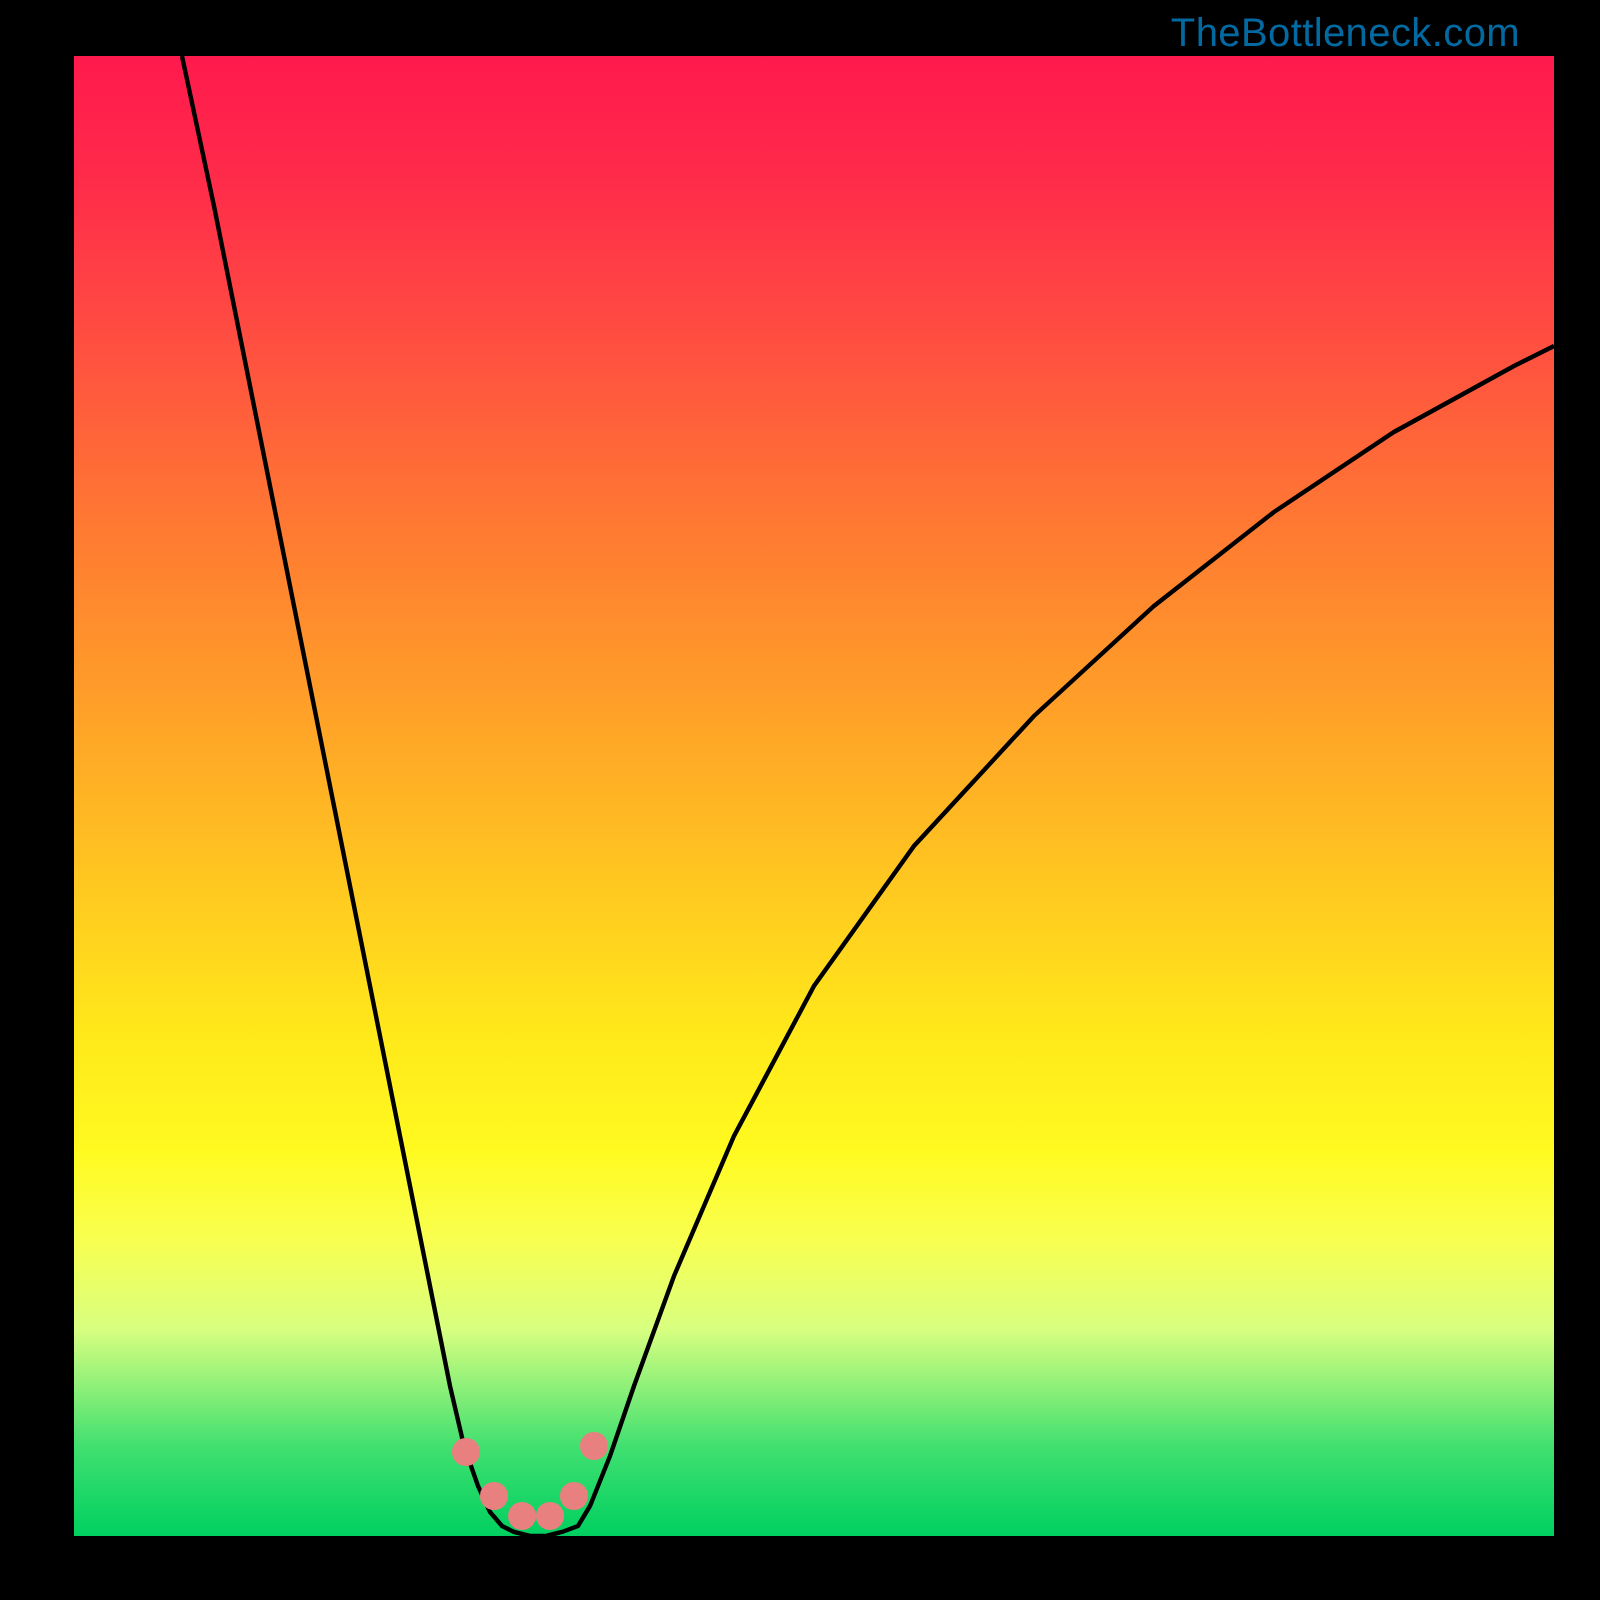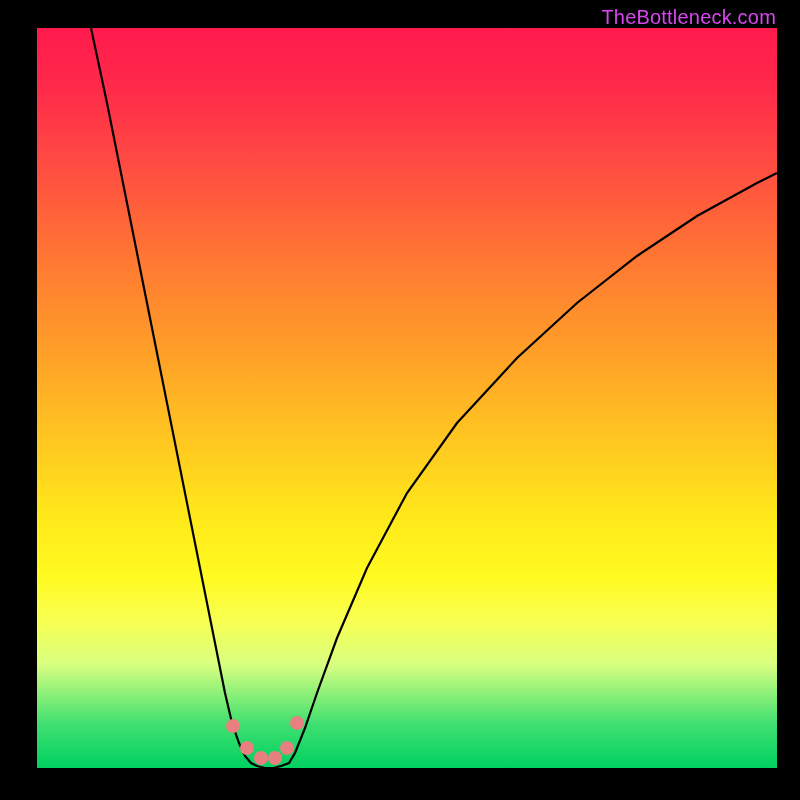--- a/index.html
+++ b/index.html
@@ -28,22 +28,22 @@
   .curve {
     position: absolute;
     left: 37px;
     top: 28px;
     width: 740px;
     height: 740px;
   }
   .attribution {
     position: absolute;
     top: 6px;
-    right: 24px;
-    color: #d946ef;
+    right: 40px;
+    color: #0369a1;
     font-size: 20px;
     font-weight: 500;
     letter-spacing: 0.2px;
   }
   .dot {
     position: absolute;
     width: 14px;
     height: 14px;
     border-radius: 50%;
     background: #e98080;

